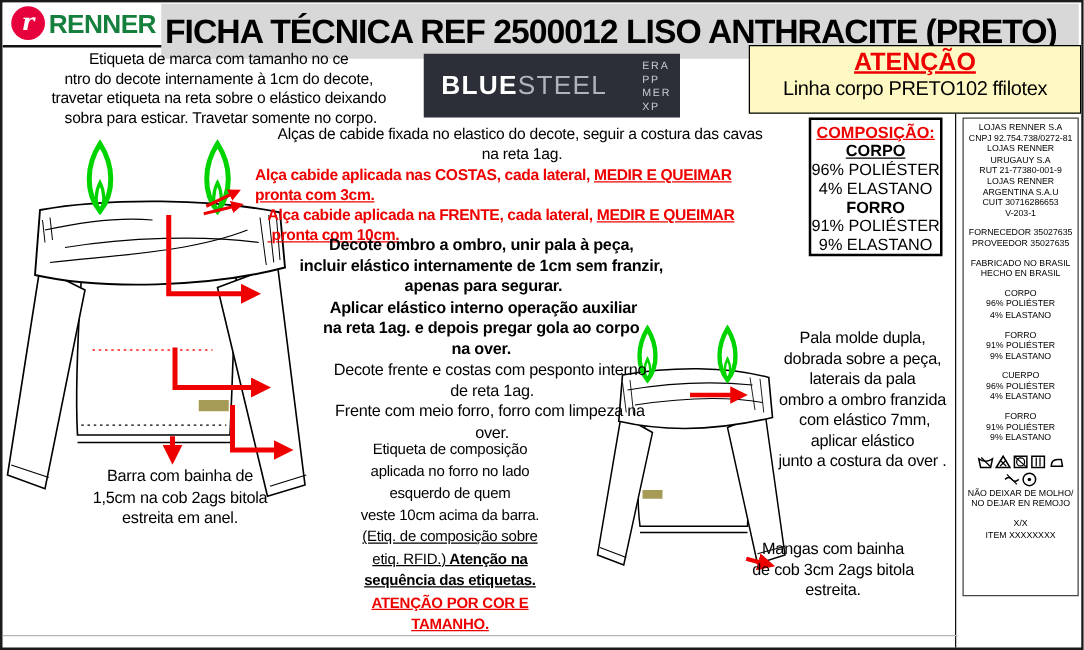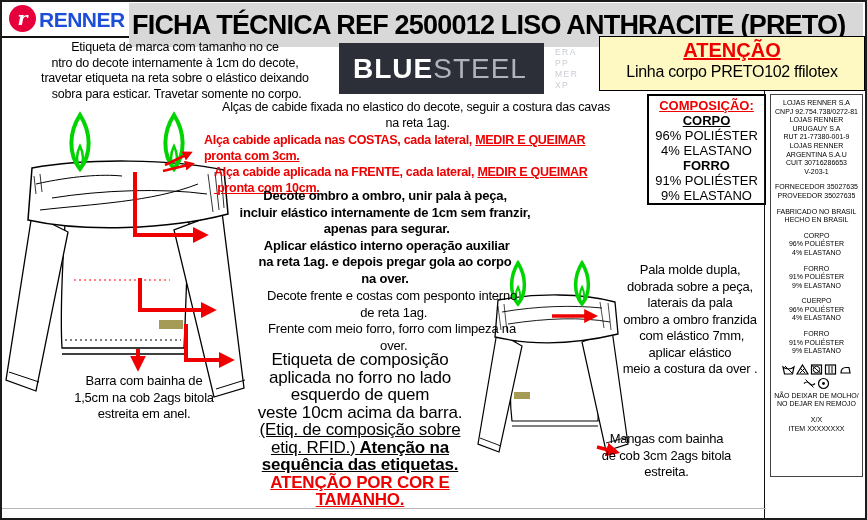--- a/index.html
+++ b/index.html
@@ -5,41 +5,41 @@
   html,body{margin:0;padding:0;background:#f0f0f0;}
   #page{position:relative;width:867px;height:520px;background:#fff;border:2px solid #1b1b1b;
         box-sizing:border-box;overflow:hidden;font-family:"Liberation Sans",sans-serif;color:#000;}
   .abs{position:absolute;}
   .ml{white-space:pre-wrap;text-align:center;}
   
   #header{left:0;top:0;width:100%;height:34px;border-bottom:2px solid #111;background:#fff;}
   #logo-circle{left:7px;top:3px;width:27px;height:27px;border-radius:50%;background:#e6003c;
                display:flex;align-items:center;justify-content:center;}
   #logo-r{color:#fff;font-family:"DejaVu Serif",serif;font-style:italic;font-weight:bold;font-size:19px;line-height:19px;}
-  #brand-name{left:37px;top:6px;font-weight:bold;font-size:21px;letter-spacing:-0.5px;color:#1d4ed8;}
+  #brand-name{left:37px;top:6px;font-weight:bold;font-size:21px;letter-spacing:-0.5px;color:#15803d;}
   #title-strip{left:127px;top:1px;width:734px;height:44px;background:#d8d8d8;display:flex;align-items:center;overflow:hidden;}
   #doc-title{font-weight:bold;font-size:27px;letter-spacing:-0.8px;white-space:nowrap;padding-left:3px;}
   
   .note{font-size:12.5px;line-height:15.5px;letter-spacing:-0.2px;}
   .note-lg{font-size:13px;line-height:16.5px;letter-spacing:-0.2px;}
   .red-bold{color:#ee0000;font-weight:bold;font-size:12.5px;line-height:16px;letter-spacing:-0.3px;}
   .u{text-decoration:underline;}
   
   #bluesteel-box{left:337px;top:41px;width:205px;height:51px;background:#2c2f38;display:flex;align-items:center;}
-  #bs-word{padding-left:14px;font-size:28px;letter-spacing:1px;}
+  #bs-word{padding-left:14px;font-size:21px;letter-spacing:1px;}
   #bs-bold{color:#ffffff;font-weight:bold;}
   #bs-light{color:#aeb3bc;font-weight:normal;}
   #bs-size{margin-left:28px;font-size:8.5px;line-height:11px;letter-spacing:1.5px;color:#c8ccd4;white-space:pre-wrap;}
   
   #atencao-box{left:597px;top:34px;width:266px;height:55px;border:1px solid #000;box-sizing:border-box;
                text-align:center;background:#fef9c3;}
   #atencao-title{color:#ee0000;font-weight:bold;font-size:20px;text-decoration:underline;margin-top:2px;}
   #atencao-line{font-size:16px;letter-spacing:-0.3px;margin-top:1px;}
   
-  #comp-box{left:645px;top:92px;width:119px;height:111px;border:2px solid #000;box-sizing:border-box;
+  #comp-box{left:645px;top:92px;width:107px;height:111px;border:2px solid #000;box-sizing:border-box;
             text-align:center;font-size:13px;line-height:15px;background:#fff;}
   #comp-title{color:#ee0000;font-weight:bold;text-decoration:underline;font-size:13px;margin-top:2px;}
   .comp-label{font-weight:bold;}
   
   #col-sep{left:762px;top:89px;width:0;height:429px;border-left:1px solid #111;}
   #care-box{left:768px;top:92px;width:93px;height:383px;border:1px solid #444;box-sizing:border-box;
             text-align:center;font-size:7px;line-height:8.6px;padding-top:4px;background:#fff;}
   .careblock{margin-bottom:7px;white-space:pre-wrap;}
   .care-icons{display:flex;justify-content:center;gap:1px;margin:1px 0;}
   .care-icons svg{display:block;}
@@ -250,39 +250,39 @@
  apenas para segurar.
  Aplicar elástico interno operação auxiliar
 na reta 1ag. e depois pregar gola ao corpo
 na over.</div>
 
   <div class="abs note-lg ml" style="left:225px;top:286px;width:330px;">Decote frente e costas com pesponto interno
  de reta 1ag.
 Frente com meio forro, forro com limpeza na
  over.</div>
 
-  <div class="abs ml" style="left:243px;top:349px;width:230px;font-size:17px;line-height:17.5px;letter-spacing:-0.2px;"><span>Etiqueta de composição
+  <div class="abs ml" style="left:243px;top:349px;width:230px;font-size:12px;line-height:17.5px;letter-spacing:-0.2px;"><span>Etiqueta de composição
 aplicada no forro no lado
 esquerdo de quem
 veste 10cm acima da barra.
 </span><span class="u">(Etiq. de composição sobre
 etiq. RFID.)</span><span class="u" style="font-weight:bold;"> Atenção na
 sequência das etiquetas.</span><span class="u" style="font-weight:bold;color:#ee0000;">
 ATENÇÃO POR COR E
 TAMANHO.</span></div>
 
   <div class="abs note-lg ml" style="left:57px;top:371px;width:170px;">Barra com bainha de
 1,5cm na cob 2ags bitola
 estreita em anel.</div>
 
   <div class="abs note-lg ml" style="left:608px;top:260px;width:160px;">Pala molde dupla,
 dobrada sobre a peça,
 laterais da pala
 ombro a ombro franzida
  com elástico 7mm,
 aplicar elástico
-meio a costura da over .</div>
+junto a costura da over .</div>
 
   <div class="abs note-lg ml" style="left:592px;top:429px;width:145px;">Mangas com bainha
 de cob 3cm 2ags bitola
 estreita.</div>
 
 </div>
 
 </body></html>

